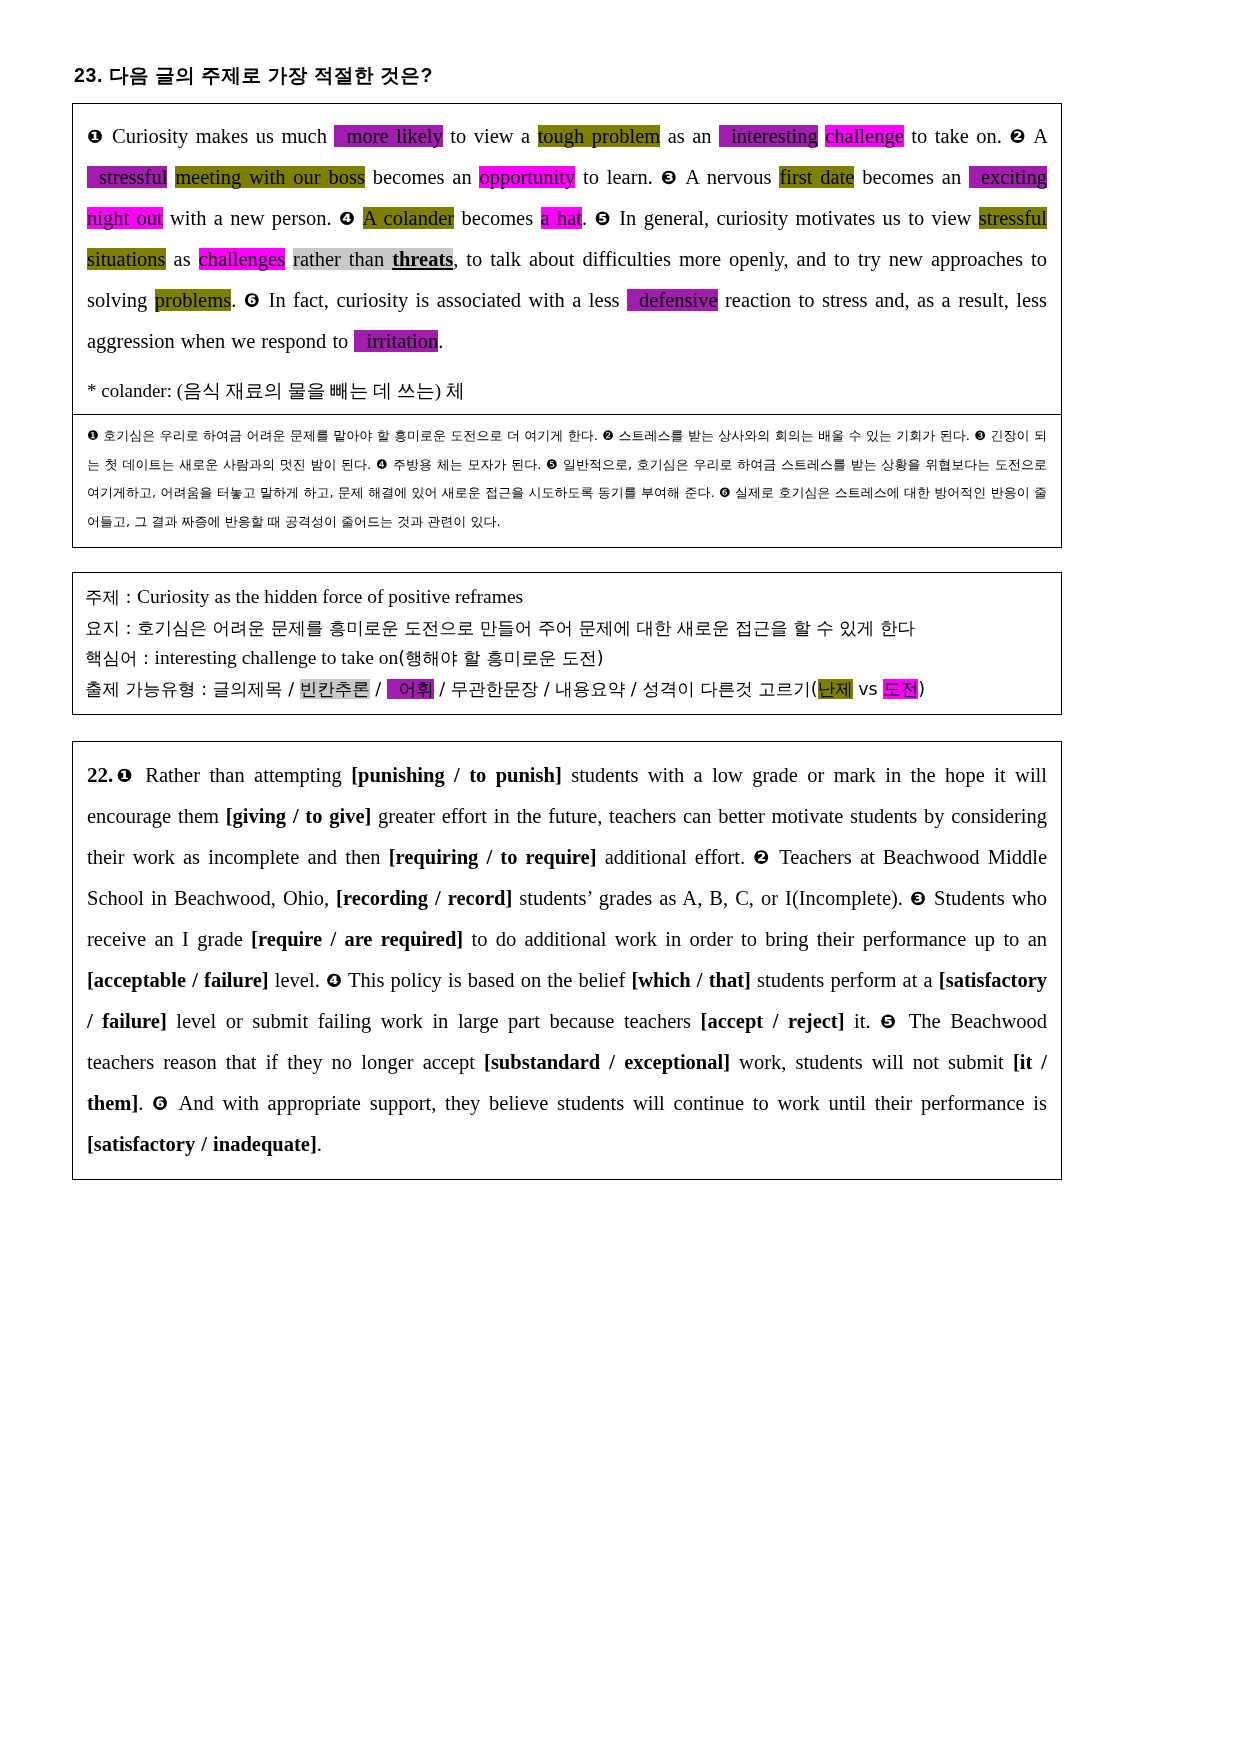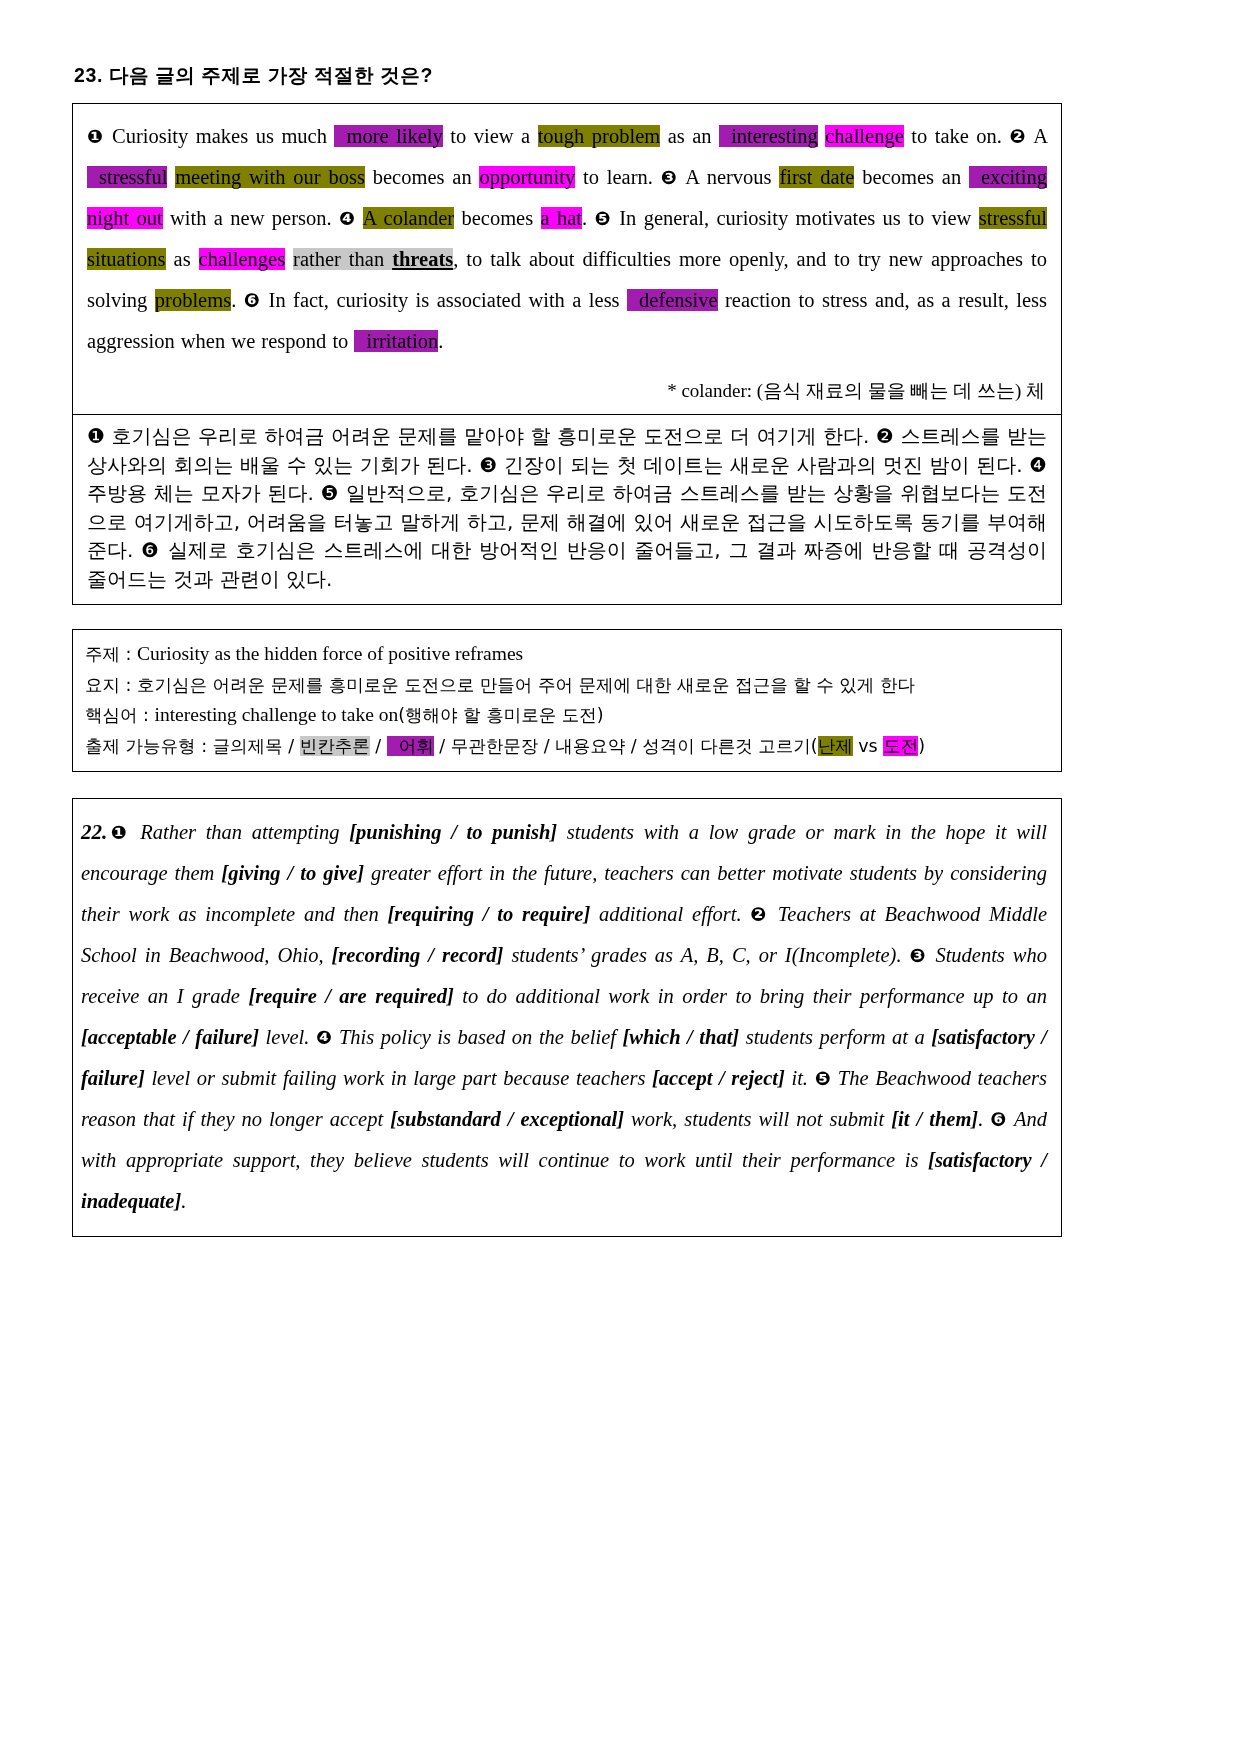--- a/index.html
+++ b/index.html
@@ -57,31 +57,31 @@
     line-height: 41px;
     text-align: justify;
     text-align-last: left;
     word-spacing: 1px;
   }
   .eng p { margin: 0; }
 
   
   .kor {
     font-family: "DejaVu Sans", "Liberation Sans", sans-serif;
-    font-size: 20px;
+    font-size: 13px;
     line-height: 28.5px;
     text-align: justify;
     text-align-last: left;
     padding: 7px 0 5px 0;
   }
   .kor p { margin: 0; }
 
   .colander-note {
     font-size: 19px;
-    text-align: right;
+    text-align: left;
     padding: 16px 2px 4px 0;
     line-height: 26px;
   }
 
   
   .summary {
     margin-top: 24px;
     padding: 9px 12px 10px 12px;
     font-size: 19.5px;
     line-height: 30.5px;
@@ -92,23 +92,22 @@
     font-size: 17.5px;
   }
   .kr-inline {
     font-family: "DejaVu Sans", "Liberation Sans", sans-serif;
     font-size: 17.5px;
   }
 
   
   .q22-box {
     margin-top: 26px;
-    padding: 13px 14px 14px 8px;
+    padding: 13px 14px 14px 14px;
     min-height: 390px;
-    font-style: italic;
   }
   .q22 {
     font-size: 20.5px;
     line-height: 41px;
     text-align: justify;
     text-align-last: left;
     word-spacing: 1px;
   }
   .q22 p { margin: 0; }
   .q22-num {

